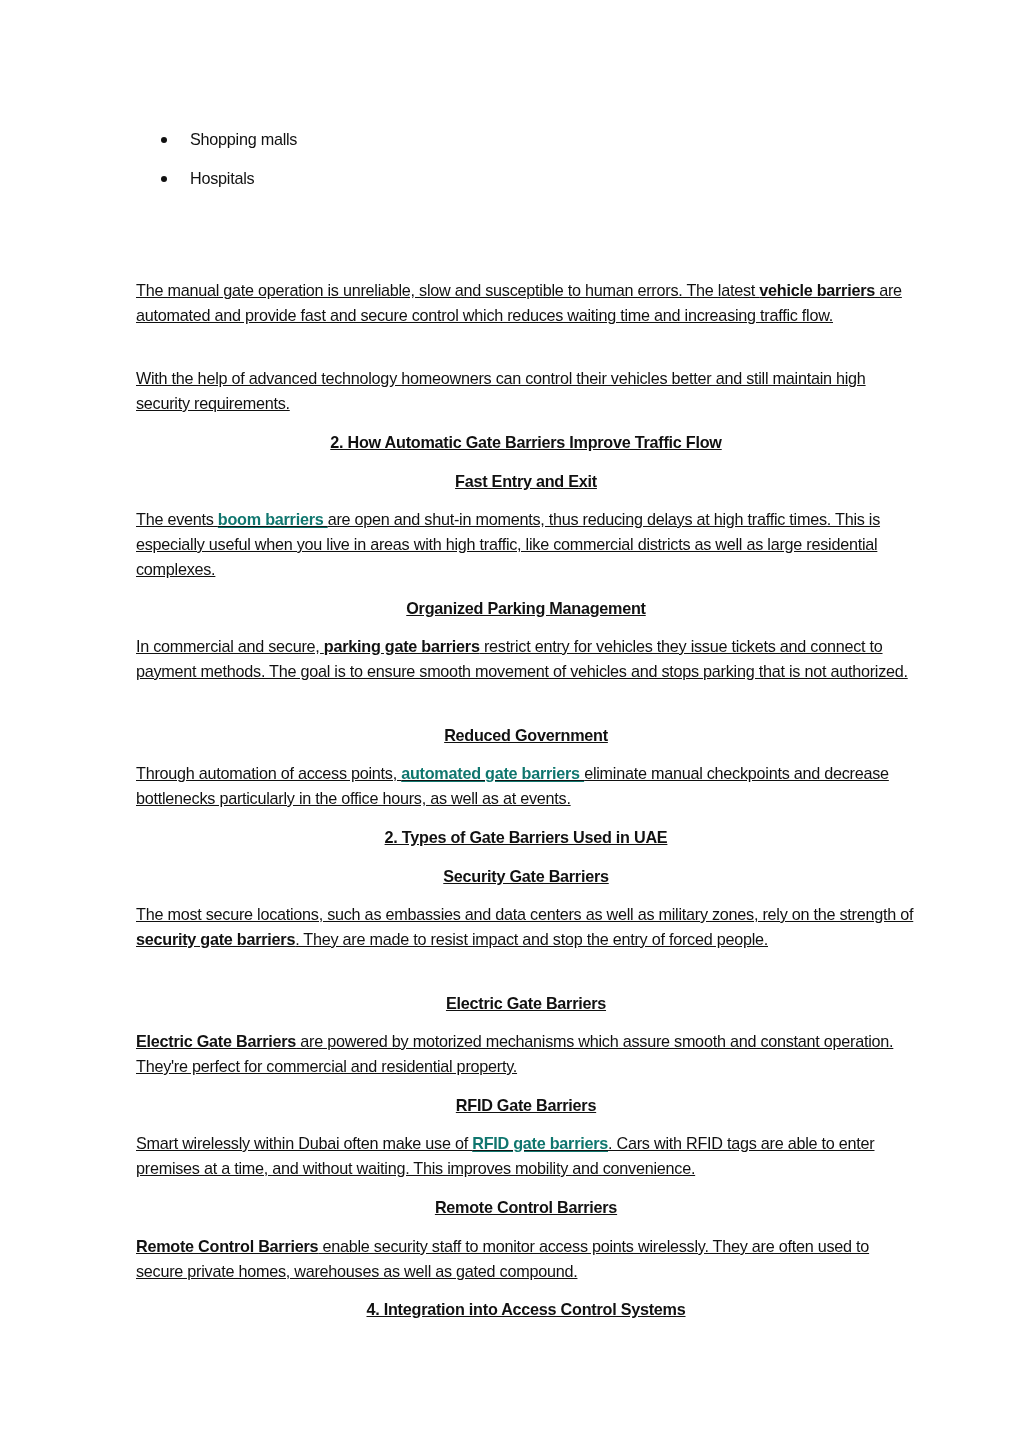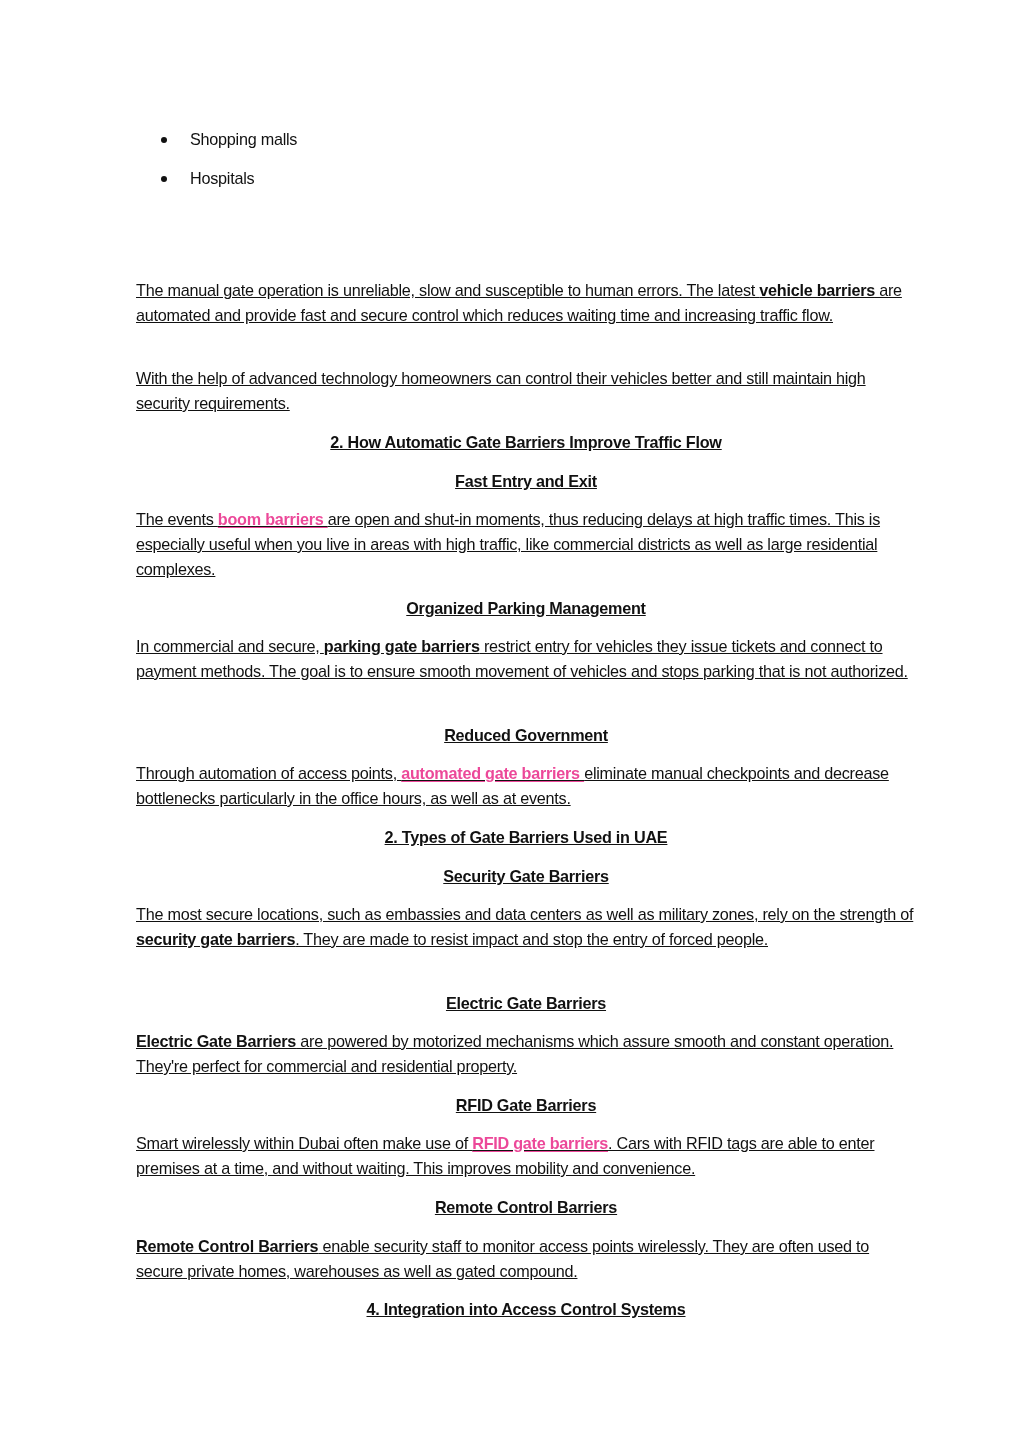--- a/index.html
+++ b/index.html
@@ -8,21 +8,21 @@
     position: absolute; left: 124px; top: 0; width: 780px;
     font-family: "Liberation Sans", sans-serif;
     font-size: 16.2px; color: #111111; line-height: 25px;
     letter-spacing: -0.25px;
   }
   ul.bullets { list-style: none; margin: 4px; padding: 0; position: absolute; top: 123px; left: 0; }
   ul.bullets li { position: relative; padding-left: 62px; height: 38.7px; line-height: 25px; }
   ul.bullets li .dot { position: absolute; left: 33px; top: 10px; width: 6px; height: 6px; border-radius: 50%; background: #111; }
   .block { position: absolute; left: 12px; width: 780px; margin: 0; text-decoration: underline; }
   .h { font-weight: bold; text-align: center; }
-  a.link { color: #ec4899; font-weight: bold; text-decoration: underline; text-underline-offset: 2px; }
+  a.link { color: #0f766e; font-weight: bold; text-decoration: underline; text-underline-offset: 2px; }
   b { font-weight: bold; }
 </style>
 </head>
 <body>
 
 <div class="page">
 
   <ul class="bullets">
     <li><span class="dot"></span><span>Shopping malls</span></li>
     <li><span class="dot"></span><span>Hospitals</span></li>

